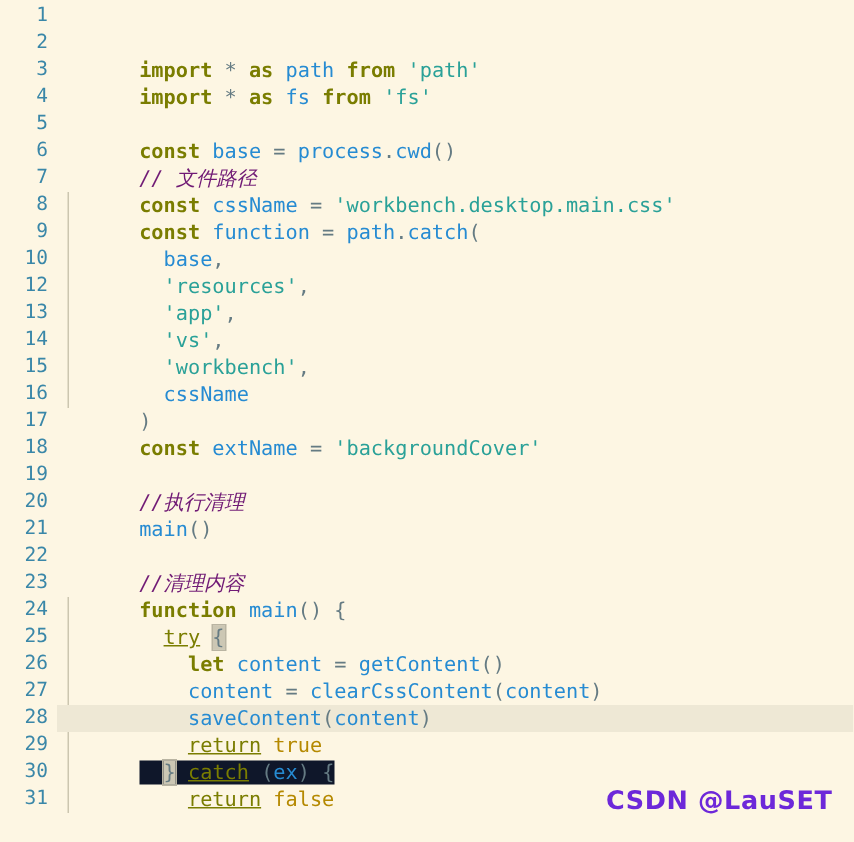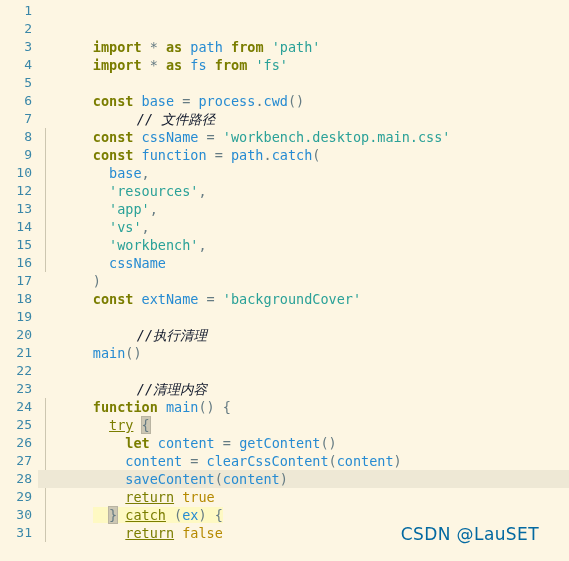--- a/index.html
+++ b/index.html
@@ -32,21 +32,21 @@
 
   .line {
     position: relative;
     height: 18px;
     line-height: 18px;
     white-space: pre;
     font-size: 13.5px;
   }
 
   .line.highlighted .code {
-    background: #fef9c3;
+    background: #0f172a;
   }
 
   .line.highlighted::after {
     content: "";
     position: absolute;
     left: 38px;
     right: 0;
     top: 0;
     bottom: 0;
     background: #eee8d5;
@@ -84,41 +84,42 @@
     background: #ccc6b0;
     z-index: 0;
   }
 
   
   .kw       { color: #7a7d00; font-weight: bold; }
   .kw-plain { color: #7a7d00; text-decoration: underline; }
   .ident    { color: #268bd2; }
   .fn       { color: #268bd2; }
   .str      { color: #2aa198; }
-  .cmt      { color: #0f172a; font-style: italic; margin-left: 44px; }
+  .cmt      { color: #701a75; font-style: italic; }
   .lit      { color: #b58900; }
   .punc     { color: #657b83; }
   .op       { color: #657b83; }
 
   .brk {
     background: #ccc7b4;
     outline: 1px solid #b9b4a2;
     color: #657b83;
   }
 
   #watermark {
     position: absolute;
-    right: 30px;
+    right: 14px;
     bottom: 17px;
-    color: #0369a1;
+    color: #6d28d9;
     font-family: "DejaVu Sans", sans-serif;
     font-size: 17px;
     letter-spacing: 0.4px;
     z-index: 5;
     user-select: none;
+    font-weight: bold;
   }
 </style>
 </head>
 <body>
 
 <div id="editor">
 
   <div class="code-area">
 
     <div class="guide" style="top:128px; height:144px;"></div>

